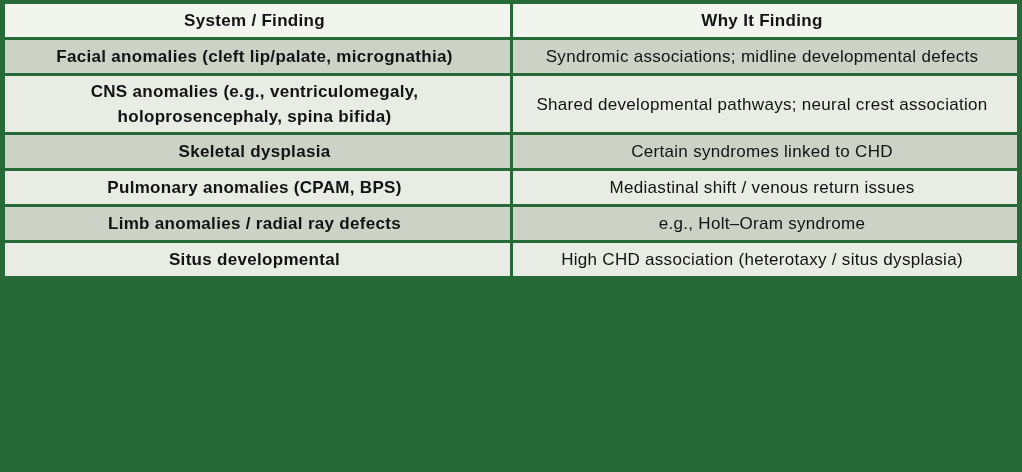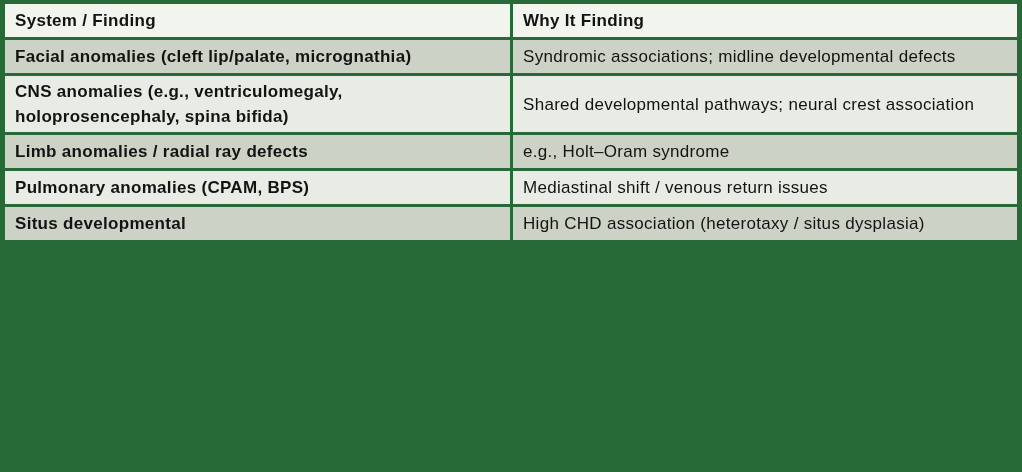--- a/index.html
+++ b/index.html
@@ -30,21 +30,21 @@
   }
   col.c-finding{width:508px;}
   th,td{
     border:3px solid var(--border-green);
     vertical-align:middle;
     padding:3px 16px 3px 10px;
     font-size:17px;
     line-height:25px;
     letter-spacing:0.3px;
     color:var(--text);
-    text-align:left;
+    text-align:center;
     overflow-wrap:break-word;
   }
   th{
     background:var(--header-bg);
     font-weight:700;
     height:27px;
   }
   td{height:27px;}
   td.finding{font-weight:700;}
   tbody tr:nth-child(odd) td{background:var(--row-dark);}
@@ -71,30 +71,34 @@
     <td class="why">Syndromic associations; midline developmental defects</td>
   </tr>
 
   <tr>
     <td class="finding">CNS anomalies (e.g., ventriculomegaly, holoprosencephaly, spina bifida)</td>
     <td class="why">Shared developmental pathways; neural crest association</td>
   </tr>
 
 
 
+  <tr>
+    <td class="finding">Skeletal dysplasia</td>
+    <td class="why">Certain syndromes linked to CHD</td>
+  </tr>
 
+
+  <tr>
+    <td class="finding">Pulmonary anomalies (CPAM, BPS)</td>
+    <td class="why">Mediastinal shift / venous return issues</td>
+  </tr>
 
   <tr>
     <td class="finding">Limb anomalies / radial ray defects</td>
     <td class="why">e.g., Holt–Oram syndrome</td>
-  </tr>
-
-  <tr>
-    <td class="finding">Pulmonary anomalies (CPAM, BPS)</td>
-    <td class="why">Mediastinal shift / venous return issues</td>
   </tr>
 
   <tr>
     <td class="finding">Situs developmental</td>
     <td class="why">High CHD association (heterotaxy / situs dysplasia)</td>
   </tr>
 </tbody>
   </table>
 </div>
 

